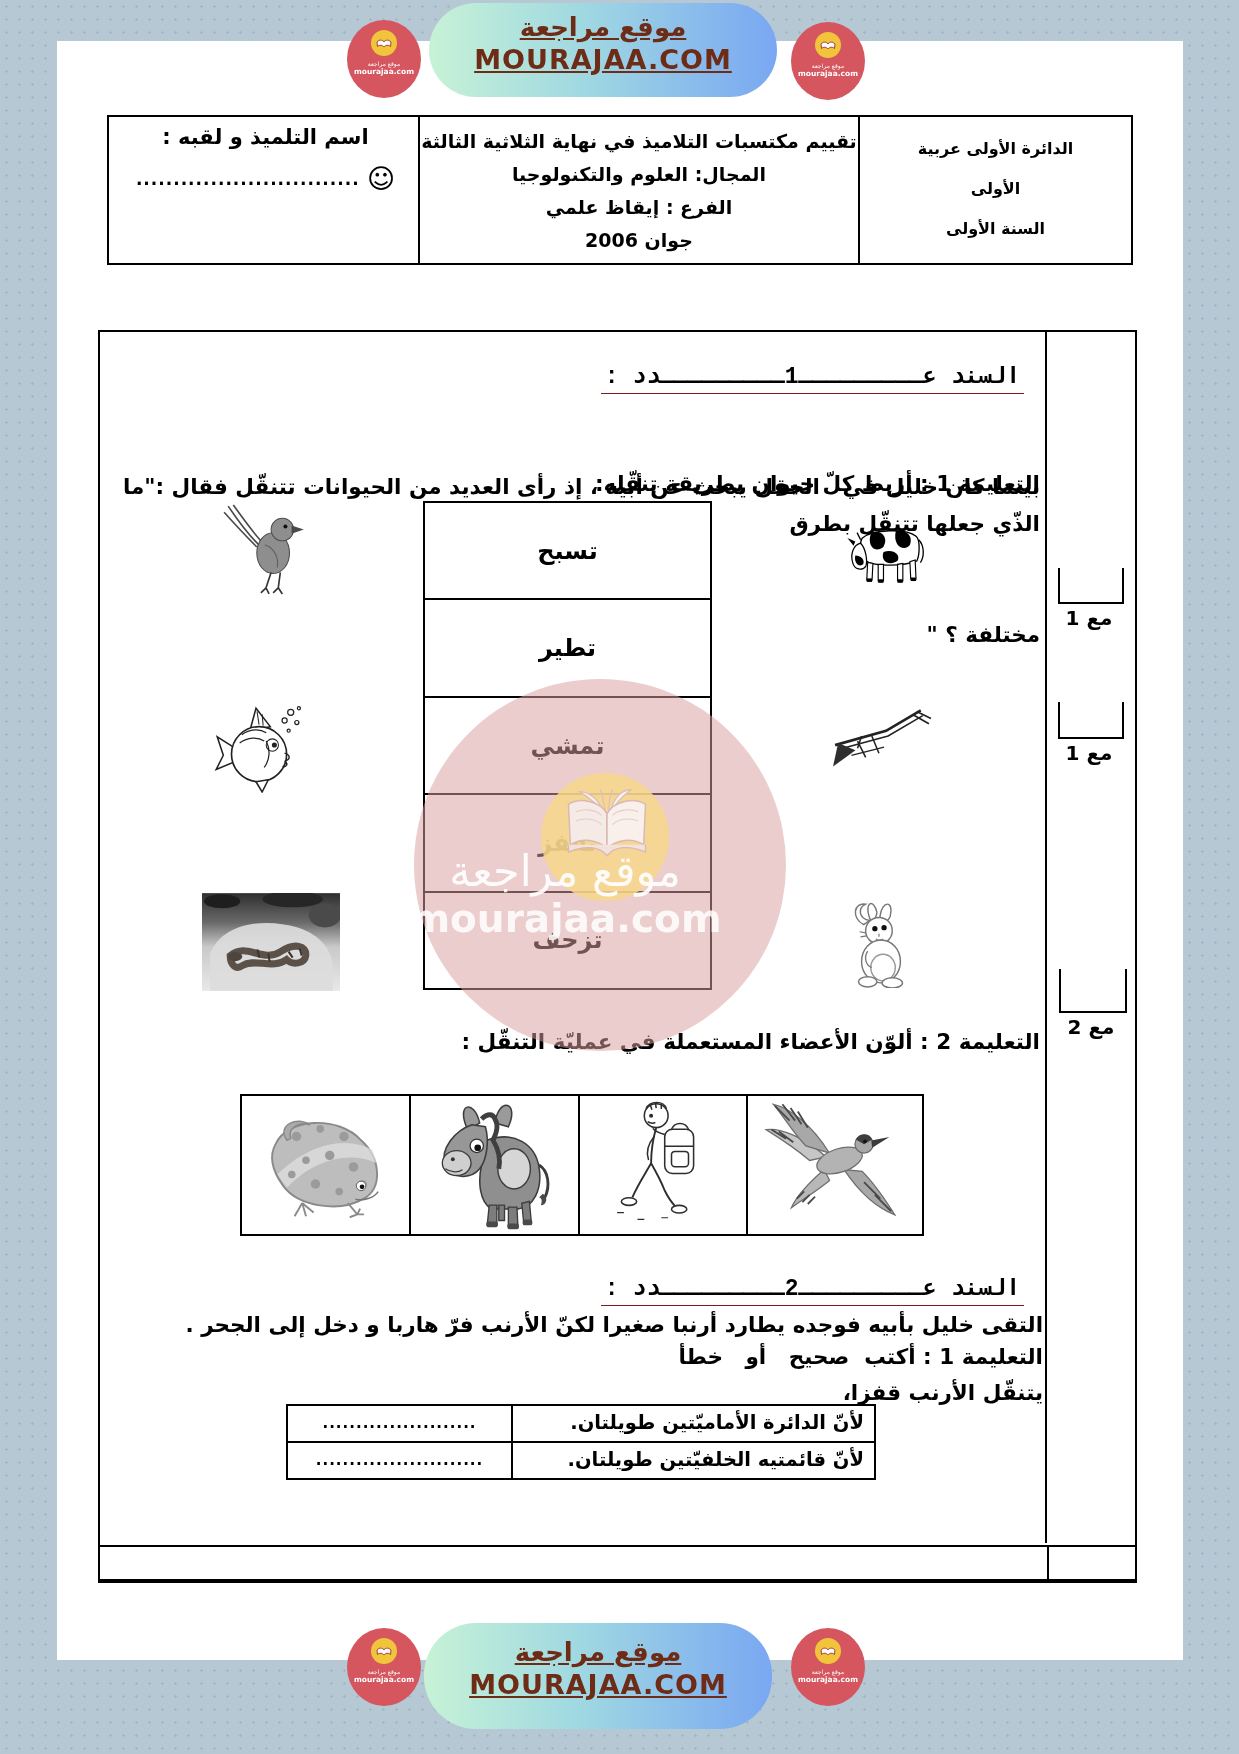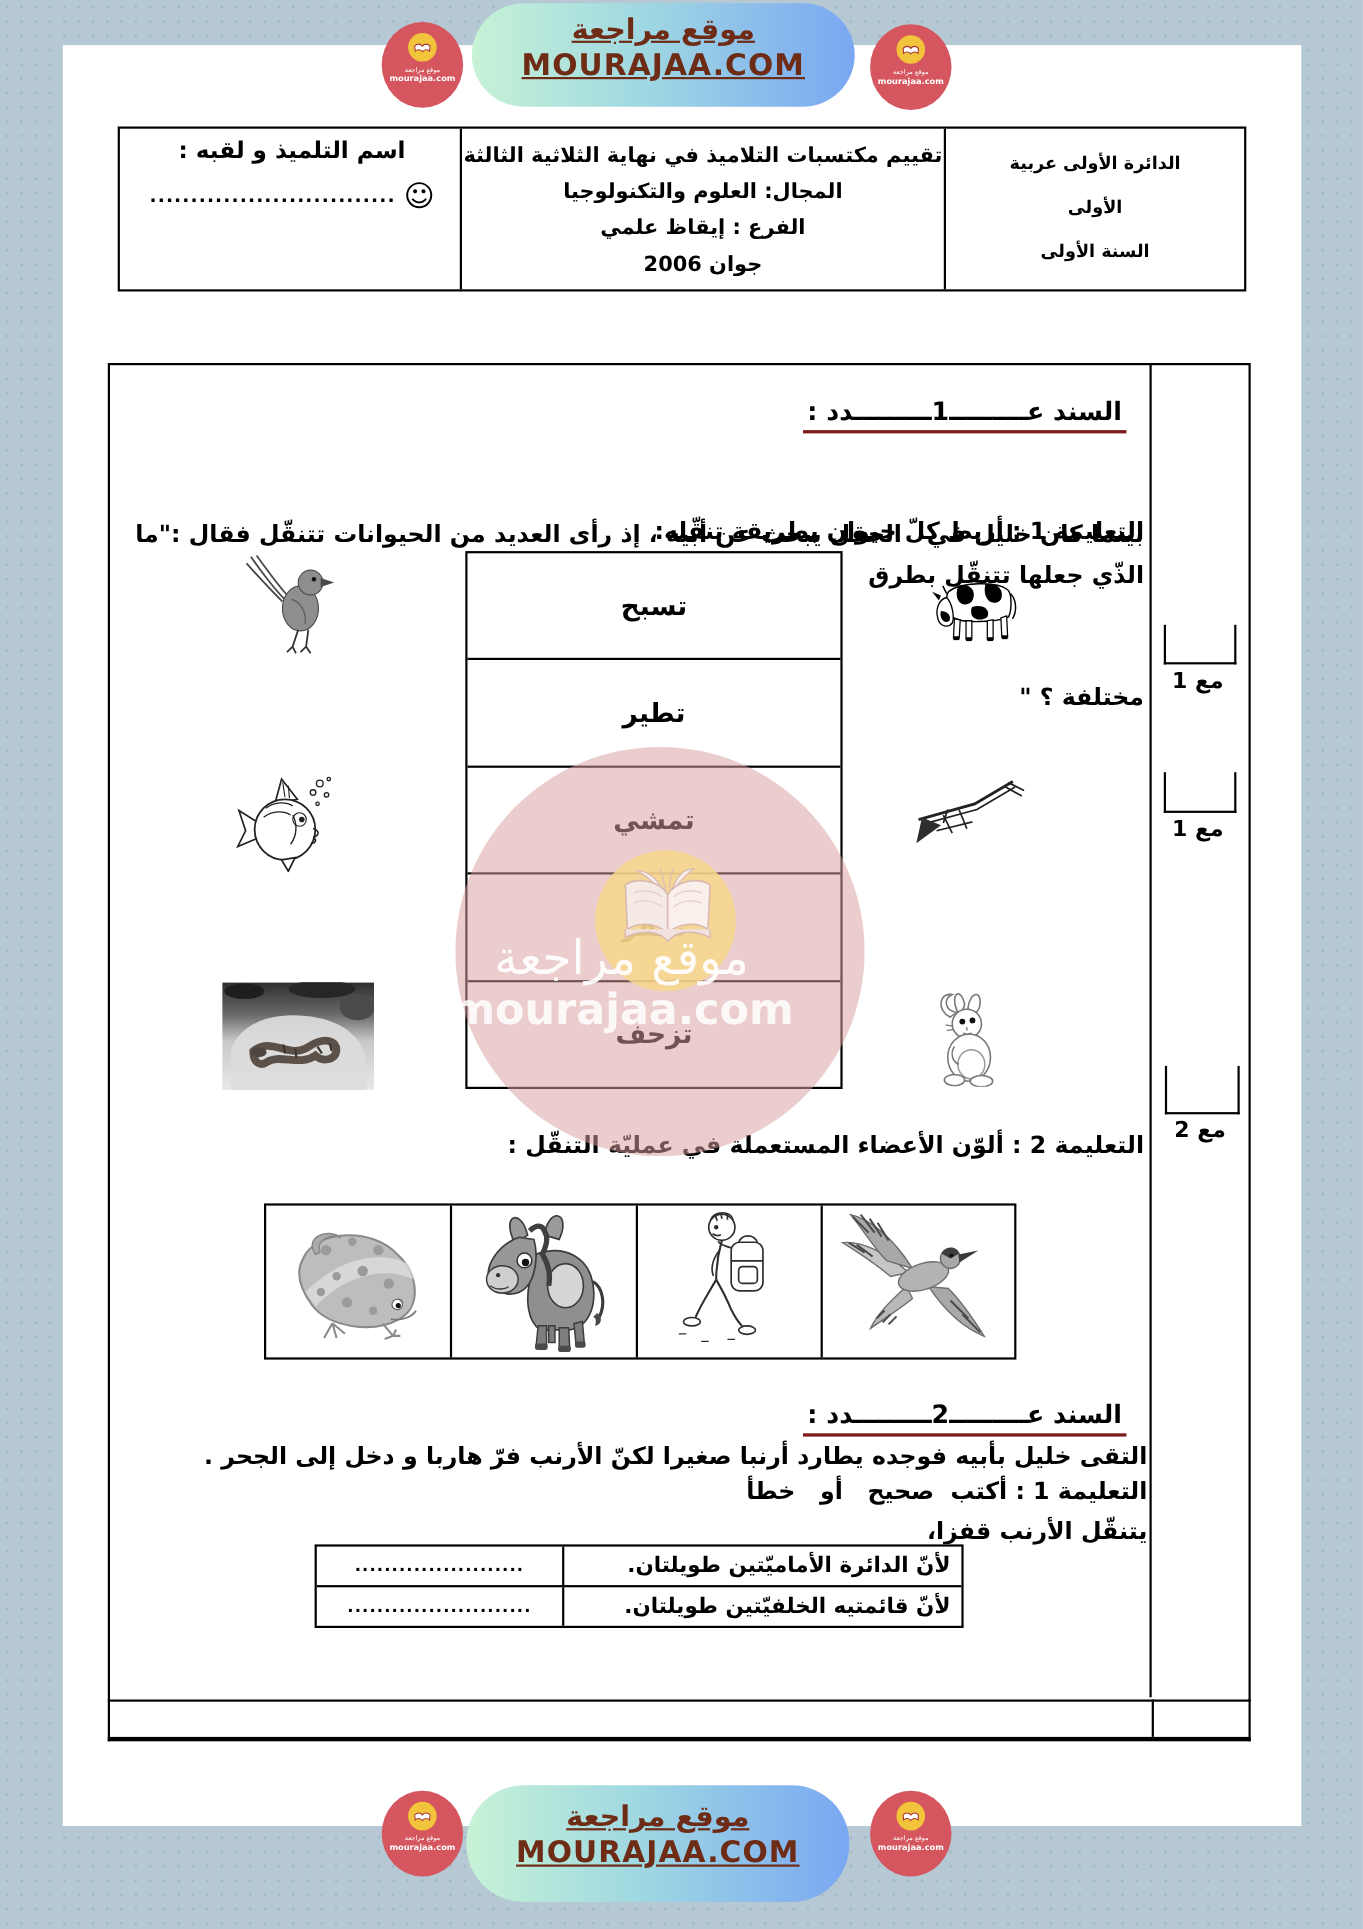--- a/index.html
+++ b/index.html
@@ -37,26 +37,26 @@
   .student-line .dots{font-size:17px;font-weight:bold;letter-spacing:1px;vertical-align:middle;}
 
   
   .main-box{left:98px;top:330px;width:1035px;height:1213px;border:2px solid #000;z-index:2;background:transparent;}
   .score-col-divider{left:1045px;top:330px;width:2px;height:1213px;background:#000;z-index:2;}
   .bottom-strip{left:98px;top:1545px;width:1035px;height:34px;border:2px solid #000;border-top:none;border-bottom:4px solid #000;z-index:2;}
   .bottom-strip .div{position:absolute;left:947px;top:0;width:2px;height:100%;background:#000;}
 
   .rtl-text{direction:rtl;text-align:right;color:#000;font-weight:bold;white-space:pre-wrap;z-index:3;}
   .sanad-title{font-size:23px;}
-  .sanad-title .u{display:inline-block;border-bottom:3px solid #7f1d1d;padding:0 4px 3px 4px;}
+  .sanad-title .u{display:inline-block;border-bottom:1px solid #7f1d1d;padding:0 4px 3px 4px;font-family:Liberation Mono, monospace;}
   .story{font-size:21.5px;line-height:37px;}
   .instr{font-size:21.5px;}
 
   
-  .word-table{left:423px;top:501px;width:343px;height:489px;border:2px solid #000;
+  .word-table{left:423px;top:501px;width:289px;height:489px;border:2px solid #000;
               display:flex;flex-direction:column;z-index:3;box-sizing:border-box;}
   .word-cell{flex:1;border-bottom:2px solid #000;display:flex;align-items:center;justify-content:center;
              font-size:24px;font-weight:bold;color:#000;direction:rtl;}
   .word-cell:last-child{border-bottom:none;}
 
   
   .bracket{border:2px solid #000;border-top:none;z-index:3;}
   .score-label{font-size:20px;font-weight:bold;text-align:center;direction:rtl;z-index:3;color:#000;}
 
   

